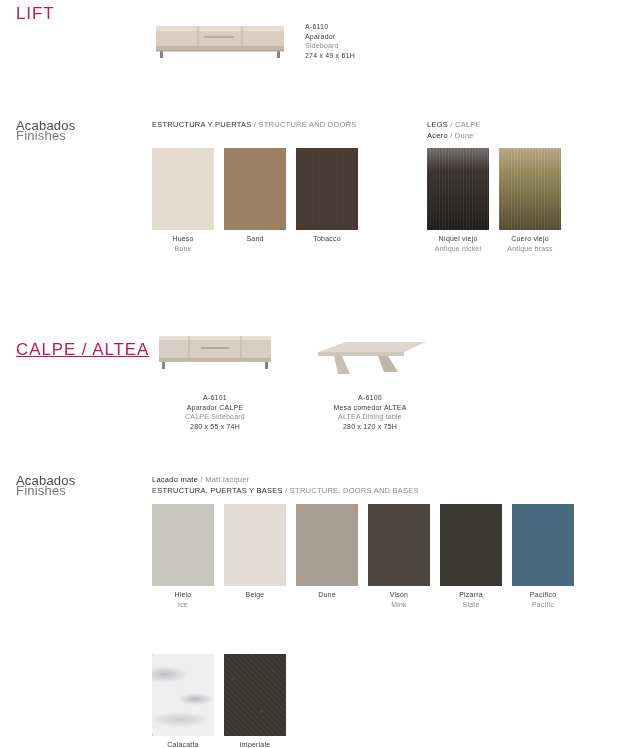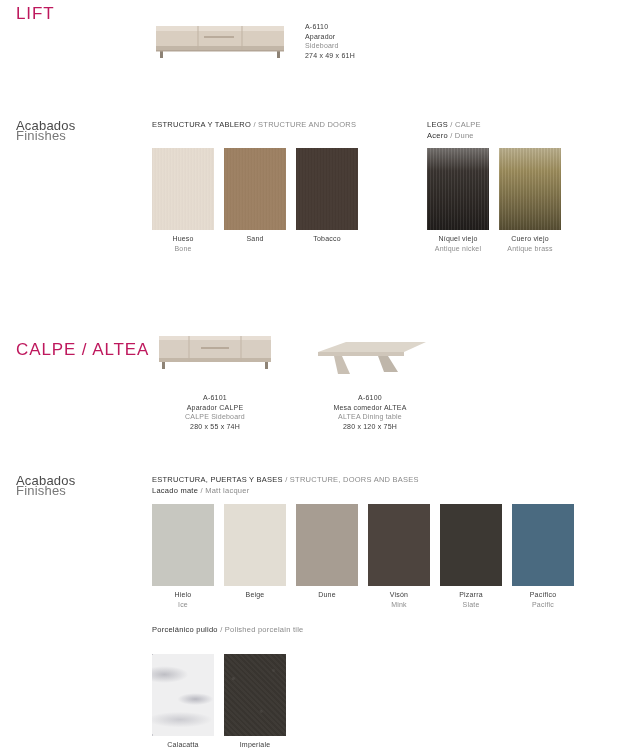--- a/index.html
+++ b/index.html
@@ -144,21 +144,21 @@
   <div class="en">Sideboard</div>
   <div>274 x 49 x 61H</div>
 </div>
 
 <div class="label-acabados" style="left:16px; top:121px;">
   <div>Acabados</div>
   <div class="sub">Finishes</div>
 </div>
 
 <div class="group-head" style="left:152px; top:120px;">
-  <div><span class="es">ESTRUCTURA Y TABLERO</span> <span class="en">/ STRUCTURE AND DOORS</span></div>
+  <div><span class="es">ESTRUCTURA Y PUERTAS</span> <span class="en">/ STRUCTURE AND DOORS</span></div>
 </div>
 
 <div class="group-head" style="left:427px; top:120px;">
   <div><span class="es">LEGS</span> <span class="en">/ CALPE</span></div>
   <div><span class="es">Acero</span> <span class="en">/ Dune</span></div>
 </div>
 
 <div class="swatch" style="left:152px; top:148px;">
   <div class="chip grain" style="background:#e6dcd0;"></div>
   <div class="cap">
@@ -189,21 +189,21 @@
   </div>
 </div>
 <div class="swatch" style="left:499px; top:148px;">
   <div class="chip metal" style="background:#9d8d5c;"></div>
   <div class="cap">
     <span>Cuero viejo</span>
     <span class="en">Antique brass</span>
   </div>
 </div>
 
-<div class="section-title" style="left:16px; top:340px;">CALPE / ALTEA</div>
+<div class="section-title" style="left:16px; top:340px;text-decoration:underline;">CALPE / ALTEA</div>
 
 <div class="prod-img" style="left:155px; top:330px; width:120px; height:44px;">
   <svg width="120" height="44" viewBox="0 0 120 44">
     <rect x="4" y="6" width="112" height="26" fill="#d8cec2"></rect>
     <rect x="4" y="6" width="112" height="4" fill="#e7ded4"></rect>
     <rect x="4" y="28" width="112" height="4" fill="#c3b7a8"></rect>
     <line x1="34" y1="6" x2="34" y2="32" stroke="#c2b5a6" stroke-width="1"></line>
     <line x1="86" y1="6" x2="86" y2="32" stroke="#c2b5a6" stroke-width="1"></line>
     <rect x="46" y="17" width="28" height="2" fill="#b8aa9a"></rect>
     <rect x="7" y="32" width="3" height="7" fill="#8e8376"></rect>
@@ -233,22 +233,22 @@
   <div class="en">ALTEA Dining table</div>
   <div>280 x 120 x 75H</div>
 </div>
 
 <div class="label-acabados" style="left:16px; top:476px;">
   <div>Acabados</div>
   <div class="sub">Finishes</div>
 </div>
 
 <div class="group-head" style="left:152px; top:475px;">
+  <div><span class="es">Lacado mate</span> <span class="en">/ Matt lacquer</span></div>
   <div><span class="es">ESTRUCTURA, PUERTAS Y BASES</span> <span class="en">/ STRUCTURE, DOORS AND BASES</span></div>
-  <div><span class="es">Lacado mate</span> <span class="en">/ Matt lacquer</span></div>
 </div>
 
 <div class="swatch" style="left:152px; top:504px;">
   <div class="chip" style="background:#c7c7c0;"></div>
   <div class="cap">
     <span>Hielo</span>
     <span class="en">Ice</span>
   </div>
 </div>
 <div class="swatch" style="left:224px; top:504px;">
@@ -281,21 +281,20 @@
 </div>
 <div class="swatch" style="left:512px; top:504px;">
   <div class="chip" style="background:#4a6a80;"></div>
   <div class="cap">
     <span>Pacífico</span>
     <span class="en">Pacific</span>
   </div>
 </div>
 
 <div class="group-head" style="left:152px; top:625px;">
-  <div><span class="es">Porcelánico pulido</span> <span class="en">/ Polished porcelain tile</span></div>
 </div>
 
 <div class="swatch" style="left:152px; top:654px;">
   <div class="chip marble" style="background:#efeff0;"></div>
   <div class="cap">
     <span>Calacatta</span>
     <span class="en"></span>
   </div>
 </div>
 <div class="swatch" style="left:224px; top:654px;">

